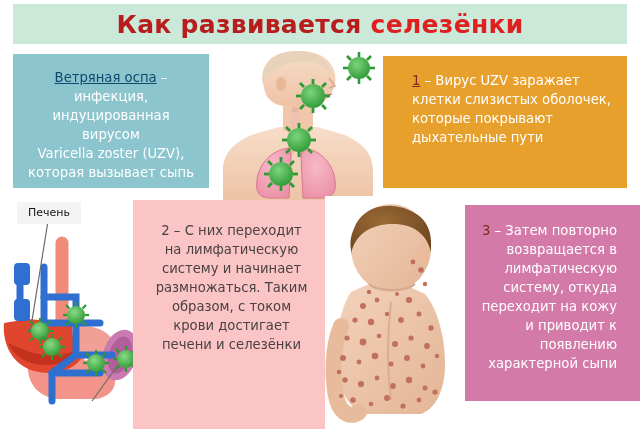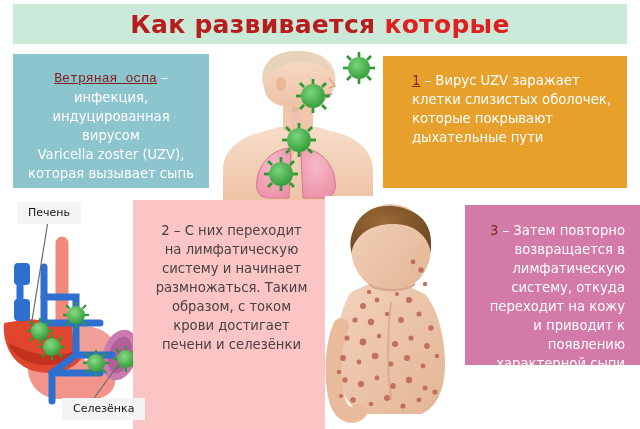--- a/index.html
+++ b/index.html
@@ -55,24 +55,23 @@
     width: 196px;
     height: 134px;
     background: #8cc5ce;
     padding: 14px 9px 0 9px;
   }
   #panel-intro .panel-text {
     color: #ffffff;
     text-align: center;
   }
   #intro-term {
-    color: #7f1d1d;
+    color: #0c4a6e;
     text-decoration: underline;
     font-weight: 400;
-    font-family: Liberation Mono, monospace;
   }
 
   
   #panel-one {
     left: 383px;
     top: 56px;
     width: 244px;
     height: 132px;
     background: #e8a02c;
     padding: 15px 12px 0 29px;
@@ -109,23 +108,23 @@
     height: 229px;
     background: #fcc5c5;
     z-index: 0;
   }
 
   
   #panel-three {
     left: 459px;
     top: 205px;
     width: 181px;
-    height: 160px;
+    height: 196px;
     background: #d47aa8;
-    padding: 16px 15px 0 9px;
+    padding: 16px 23px 0 9px;
   }
   #panel-three .panel-text {
     color: #ffffff;
     text-align: right;
   }
   .step-num-maroon { color: #7d2b18; }
 
   
   #illus-respiratory {
     position: absolute;
@@ -170,21 +169,21 @@
   #label-liver  { left: 17px;  top: 202px; }
   #label-spleen { left: 62px;  top: 398px; }
 </style>
 </head>
 <body>
 
 <div id="page">
 
   <div id="title-banner">
     <div id="title-text">
-      <span class="title-green">Как развивается </span><span class="title-red">которые</span>
+      <span class="title-green">Как развивается </span><span class="title-red">селезёнки</span>
     </div>
   </div>
 
   <div class="panel" id="panel-two-filler"></div>
 
   <div class="panel" id="panel-intro">
     <div class="panel-text"><span id="intro-term">Ветряная оспа</span><span> – инфекция,
 индуцированная вирусом
 Varicella zoster (UZV),
 которая вызывает сыпь по
@@ -386,21 +385,20 @@
           <line x1="-6.5" y1="-6.5" x2="-10" y2="-10"></line>
             <line x1="6.5" y1="6.5" x2="10" y2="10"></line>
           <line x1="-6.5" y1="6.5" x2="-10" y2="10"></line>
             <line x1="6.5" y1="-6.5" x2="10" y2="-10"></line>
         </g>
       </g>
     </svg>
   </div>
 
   <div class="callout" id="label-liver">Печень</div>
-  <div class="callout" id="label-spleen">Селезёнка</div>
 
   <div class="panel" id="panel-two">
     <div class="panel-text"><span class="step-num-plain">2</span><span> – С них переходит
 на лимфатическую
 систему и начинает
 размножаться. Таким
 образом, с током
 крови достигает
 печени и селезёнки</span></div>
   </div>

